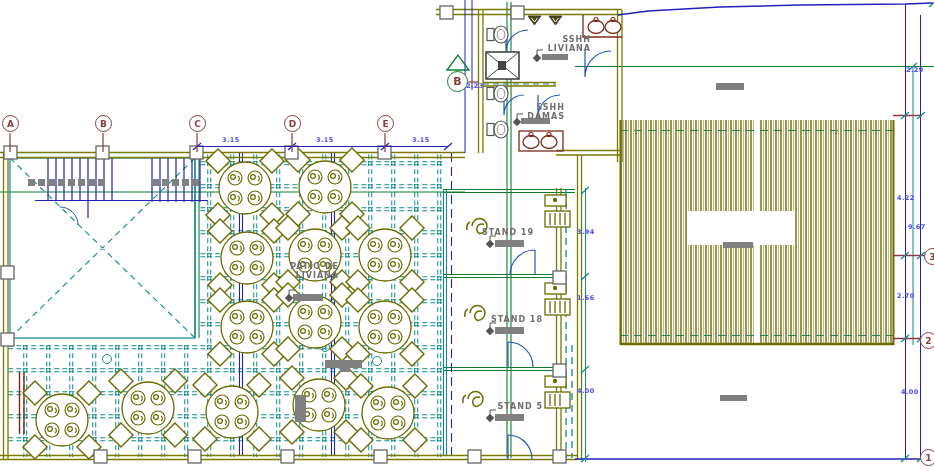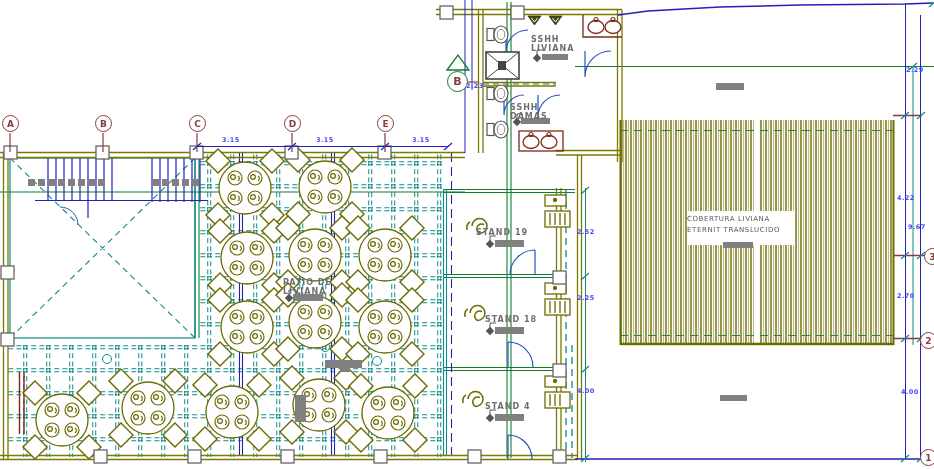--- a/index.html
+++ b/index.html
@@ -1,20 +1,20 @@
 <!DOCTYPE html>
 <html><head>
 <meta charset="utf-8">
 <style>
   html,body{margin:0;padding:0;background:#fff;}
   #plan{position:relative;width:934px;height:469px;overflow:hidden;background:#fff;
         font-family:"DejaVu Sans",sans-serif;}
   #plan svg{position:absolute;left:0;top:0;}
   .lbl{position:absolute;color:#6e6e6e;font-size:8px;line-height:9px;letter-spacing:1px;
-       text-align:left;white-space:pre;font-weight:bold;}
+       text-align:right;white-space:pre;font-weight:bold;}
   .lbl.small{font-size:7px;letter-spacing:0.6px;line-height:11px;font-weight:normal;color:#5a5a5a;}
   .dim{position:absolute;color:#4b4bff;font-size:6.5px;letter-spacing:0.4px;font-weight:bold;}
   .bub{position:absolute;width:17px;height:17px;border:1.3px solid #8a3b3b;border-radius:50%;
        color:#8a3b3b;font-size:9px;display:flex;align-items:center;justify-content:center;
        background:#fff;box-sizing:border-box;font-weight:bold;}
   .bubB{position:absolute;width:21px;height:21px;border:1.4px solid #0e7d30;border-radius:50%;
        color:#8a3b3b;font-size:11px;display:flex;align-items:center;justify-content:center;
        background:#fff;box-sizing:border-box;font-weight:bold;}
   .redact{position:absolute;background:#808080;}
 </style>
@@ -342,32 +342,31 @@
     </div>
 <div class="bub" style="left:920px;top:449px">
       <span>1</span>
     </div>
 <div class="bubB" style="left:447px;top:71px">
       <span>B</span>
     </div>
 
 <div class="lbl" style="left:531px;top:35px;width:60px"><span>SSHH</span><br><span>LIVIANA</span></div>
 <div class="lbl" style="left:510px;top:103px;width:55px"><span>SSHH</span><br><span>DAMAS</span></div>
-<div class="lbl" style="left:283px;top:278px;width:56px"><span>PATIO DE</span><br><span>LIVIANA</span></div>
+<div class="lbl" style="left:283px;top:262px;width:56px"><span>PATIO DE</span><br><span>LIVIANA</span></div>
 <div class="lbl" style="left:476px;top:228px;width:58px"><span>STAND 19</span></div>
 <div class="lbl" style="left:485px;top:315px;width:58px"><span>STAND 18</span></div>
-<div class="lbl" style="left:485px;top:402px;width:58px"><span>STAND 4</span></div>
-<div class="lbl small" style="left:687px;top:214px;width:108px"><span>COBERTURA LIVIANA</span><br><span>ETERNIT TRANSLUCIDO</span></div>
+<div class="lbl" style="left:485px;top:402px;width:58px"><span>STAND 5</span></div>
 
 <div class="dim" style="left:222px;top:136px">3.15</div>
 <div class="dim" style="left:316px;top:136px">3.15</div>
 <div class="dim" style="left:412px;top:136px">3.15</div>
 <div class="dim" style="left:466px;top:82px">2.23</div>
 <div class="dim" style="left:906px;top:66px">2.29</div>
 <div class="dim" style="left:897px;top:194px">4.22</div>
 <div class="dim" style="left:908px;top:223px">9.67</div>
 <div class="dim" style="left:897px;top:292px">2.70</div>
 <div class="dim" style="left:901px;top:388px">4.00</div>
-<div class="dim" style="left:577px;top:228px">2.52</div>
-<div class="dim" style="left:577px;top:294px">2.25</div>
+<div class="dim" style="left:577px;top:228px">3.94</div>
+<div class="dim" style="left:577px;top:294px">1.66</div>
 <div class="dim" style="left:577px;top:387px">4.00</div>
 
 </div>
 
 </body></html>

